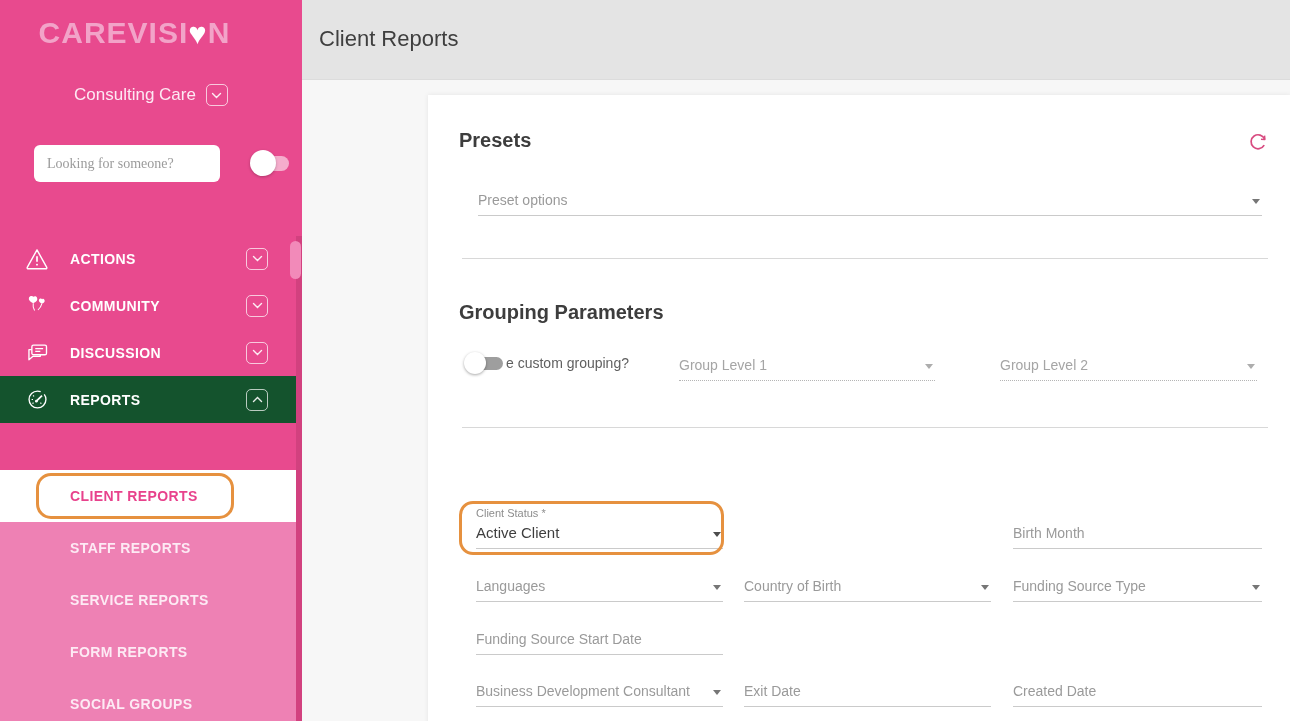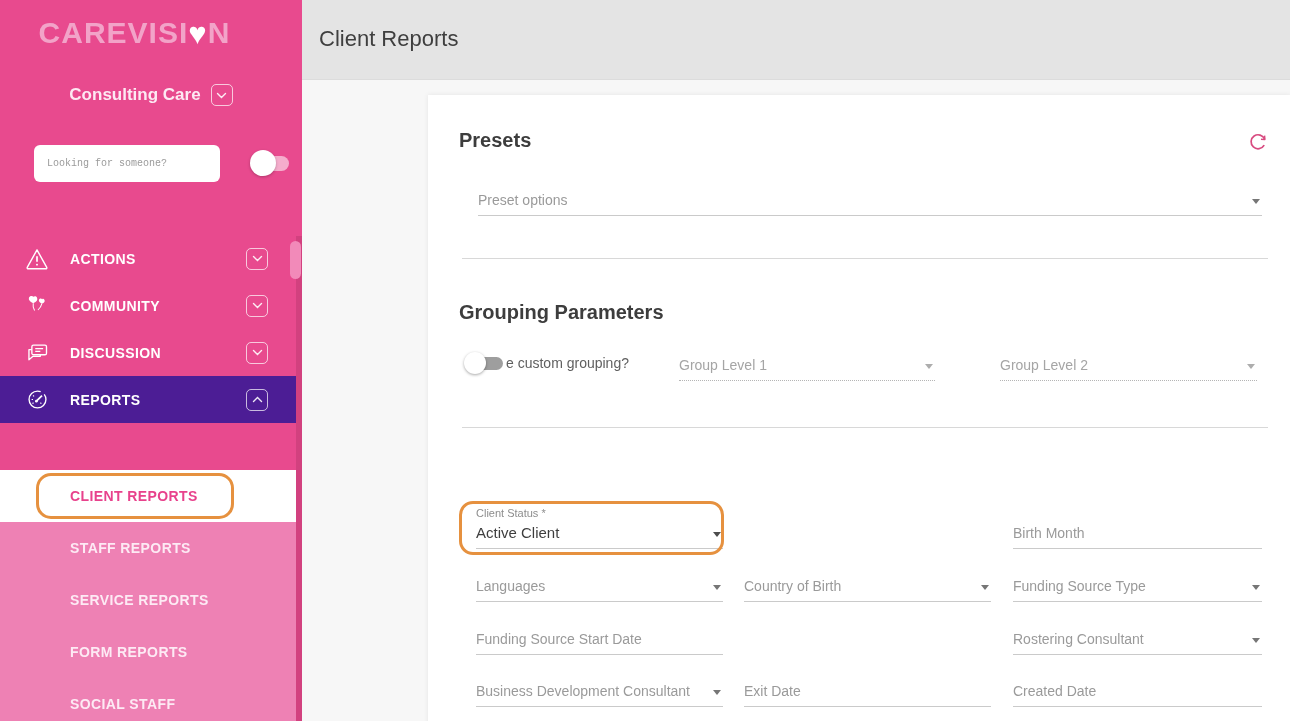--- a/index.html
+++ b/index.html
@@ -7,36 +7,36 @@
     font-family:"Liberation Sans","DejaVu Sans",sans-serif; background:#f7f7f7; }
 
   
   .sidebar { position:absolute; left:0; top:0; width:302px; height:721px;
     background:#e84a8e; overflow:hidden; }
   .logo { position:absolute; top:16px; left:0; width:269px; text-align:center;
     font-size:30px; font-weight:bold; letter-spacing:1px; color:#f2a3c8; white-space:nowrap; }
   .logo .heart { color:#ffffff; font-size:31px; vertical-align:-1px; }
   .org-row { position:absolute; top:84px; left:0; width:302px; display:flex;
     justify-content:center; align-items:center; gap:10px; }
-  .org-label { color:#fde9f3; font-size:17px; font-weight:bold; }
+  .org-label { color:#fde9f3; font-size:17px; font-weight:normal; }
   .badge { width:22px; height:22px; border:1px solid rgba(255,255,255,.7);
     border-radius:5px; display:flex; align-items:center; justify-content:center; flex:0 0 auto; }
   .search-input { position:absolute; left:34px; top:145px; width:186px; height:37px;
     border:none; border-radius:6px; background:#ffffff; padding:0 13px;
-    font-size:10px; color:#444; outline:none; font-family:Liberation Mono, monospace; }
+    font-size:14px; color:#444; outline:none; font-family:Liberation Serif, serif; }
   .search-input::placeholder { color:#9b9b9b; }
   .side-toggle { position:absolute; left:250px; top:150px; width:40px; height:27px; }
   .side-toggle .track { position:absolute; left:8px; top:6px; width:31px; height:15px;
     border-radius:8px; background:rgba(255,255,255,.55); }
   .side-toggle .knob { position:absolute; left:0; top:0; width:26px; height:26px;
     border-radius:50%; background:#ffffff; box-shadow:0 1px 3px rgba(0,0,0,.25); }
 
   .menu { position:absolute; top:235px; left:0; width:302px; }
   .menu-item { position:relative; height:47px; display:flex; align-items:center; cursor:pointer; }
-  .menu-item.active { background:#4c1d95; }
+  .menu-item.active { background:#14532d; }
   .menu-item .micon { position:absolute; left:22px; width:30px; height:30px;
     display:flex; align-items:center; justify-content:center; }
   .menu-item .mlabel { position:absolute; left:70px; color:#ffffff; font-size:14px;
     letter-spacing:.4px; font-weight:bold; }
   .menu-item .badge { position:absolute; left:246px; }
 
   .submenu { position:absolute; top:470px; left:0; width:302px; bottom:0; background:#ee81b4; }
   .submenu-item { position:relative; height:52px; display:flex; align-items:center; cursor:pointer; }
   .submenu-item .slabel { position:absolute; left:70px; color:#fdeaf4; font-size:14px;
     letter-spacing:.4px; font-weight:bold; }
@@ -203,21 +203,21 @@
     <div class="submenu-item">
       <span class="slabel">STAFF REPORTS</span>
     </div>
     <div class="submenu-item">
       <span class="slabel">SERVICE REPORTS</span>
     </div>
     <div class="submenu-item">
       <span class="slabel">FORM REPORTS</span>
     </div>
     <div class="submenu-item">
-      <span class="slabel">SOCIAL STAFF</span>
+      <span class="slabel">SOCIAL GROUPS</span>
     </div>
   </div>
 
   <div class="sb-track"></div>
   <div class="sb-thumb"></div>
 </div>
 
 <div class="main">
   <div class="header">
     <div class="header-title">Client Reports</div>
@@ -276,24 +276,20 @@
       <span class="arrow"></span>
     </div>
     <div class="ufield c2 r2">
       <span class="ph">Funding Source Type</span>
       <span class="arrow"></span>
     </div>
 
     <div class="ufield c0 r3">
       <span class="ph">Funding Source Start Date</span>
     </div>
-    <div class="ufield c2 r3">
-      <span class="ph">Rostering Consultant</span>
-      <span class="arrow"></span>
-    </div>
 
     <div class="ufield c0 r4">
       <span class="ph">Business Development Consultant</span>
       <span class="arrow"></span>
     </div>
     <div class="ufield c1 r4">
       <span class="ph">Exit Date</span>
     </div>
     <div class="ufield c2 r4">
       <span class="ph">Created Date</span>

